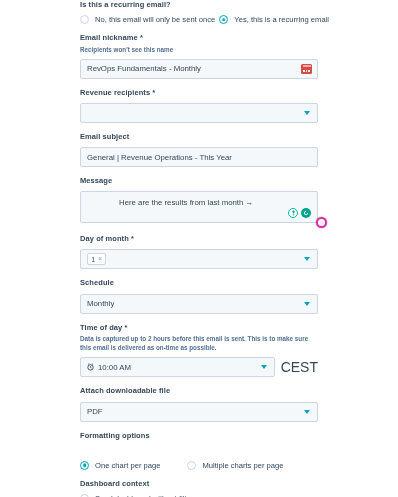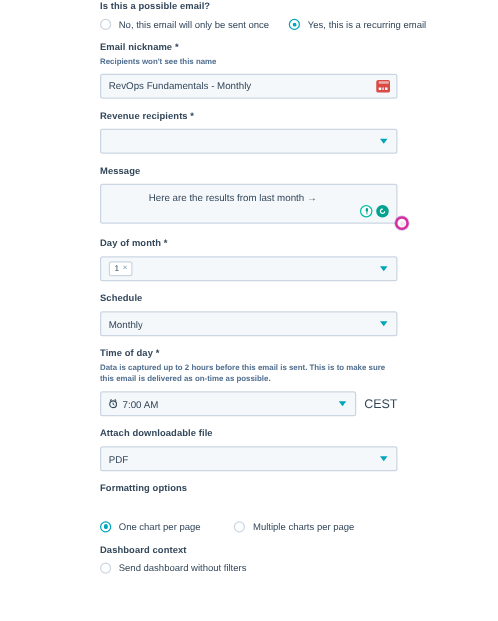--- a/index.html
+++ b/index.html
@@ -210,40 +210,40 @@
 
   
   .time-row {
     display: flex;
     align-items: center;
     gap: 6px;
     margin-top: 5px;
   }
   .time-row .input { margin-top: 0; flex: 1 1 auto; }
   .tz {
-    font-size: 10px;
+    font-size: 14px;
     color: #33475b;
     font-weight: normal;
     white-space: nowrap;
   }
   .clock-ico { margin-right: 4px; flex: 0 0 auto; display:block; }
 </style>
 </head>
 <body>
 
 <div id="page">
 
   <div class="field-group">
-    <span class="label">Is this a possible email?</span>
+    <span class="label">Is this a recurring email?</span>
     <div class="radio-row" style="align-items:flex-start;gap:4px;margin-top:5px;">
       <div class="radio-opt" style="margin-left:0;">
         <span class="radio"></span>
         <span class="radio-label">No, this email will only be sent once</span>
       </div>
-      <div class="radio-opt" style="margin-left:12px;align-items:flex-end;">
+      <div class="radio-opt" style="margin-left:0;align-items:flex-end;">
         <span class="radio checked"></span>
         <span class="radio-label">Yes, this is a recurring email</span>
       </div>
     </div>
   </div>
 
   <div class="field-group">
     <span class="label">Email nickname *</span>
     <span class="help">Recipients won't see this name</span>
     <div class="input">
@@ -259,20 +259,26 @@
   </div>
 
   <div class="field-group">
     <span class="label">Revenue recipients *</span>
     <div class="input">
       <span class="value"></span>
       <span class="caret"></span>
     </div>
   </div>
 
+  <div class="field-group">
+    <span class="label">Email subject</span>
+    <div class="input">
+      <span class="value">General | Revenue Operations - This Year</span>
+    </div>
+  </div>
 
   <div class="field-group" style="margin-bottom:11px;">
     <span class="label">Message</span>
     <div class="input tall">
       <span class="value">Here are the results from last month →</span>
       <span class="msg-icons">
         <span class="circ-icon outline">
           <svg width="5" height="6" viewBox="0 0 5 6">
               <rect x="1.6" y="0.4" width="1.8" height="3.1" rx="0.9" fill="#00a38f"></rect>
               <rect x="1.8" y="4" width="1.4" height="0.6" fill="#00a38f"></rect>
@@ -312,21 +318,21 @@
   <div class="field-group">
     <span class="label">Time of day *</span>
     <span class="help">Data is captured up to 2 hours before this email is sent. This is to make sure this email is delivered as on-time as possible.</span>
     <div class="time-row">
       <div class="input">
         <svg class="clock-ico" width="7" height="8" viewBox="0 0 7 8">
           <circle cx="3.5" cy="4.4" r="2.7" fill="none" stroke="#33475b" stroke-width="0.9"></circle>
           <path d="M1.1 1.5l1.1-1M5.9 1.5l-1.1-1" stroke="#33475b" stroke-width="0.9" fill="none"></path>
           <path d="M3.5 3.1v1.4l1 0.6" stroke="#33475b" stroke-width="0.8" fill="none"></path>
         </svg>
-        <span class="value">7:00 AM</span>
+        <span class="value">10:00 AM</span>
         <span class="caret"></span>
       </div>
       <span class="tz">CEST</span>
     </div>
   </div>
 
   <div class="field-group">
     <span class="label">Attach downloadable file</span>
     <div class="input">
       <span class="value">PDF</span>

